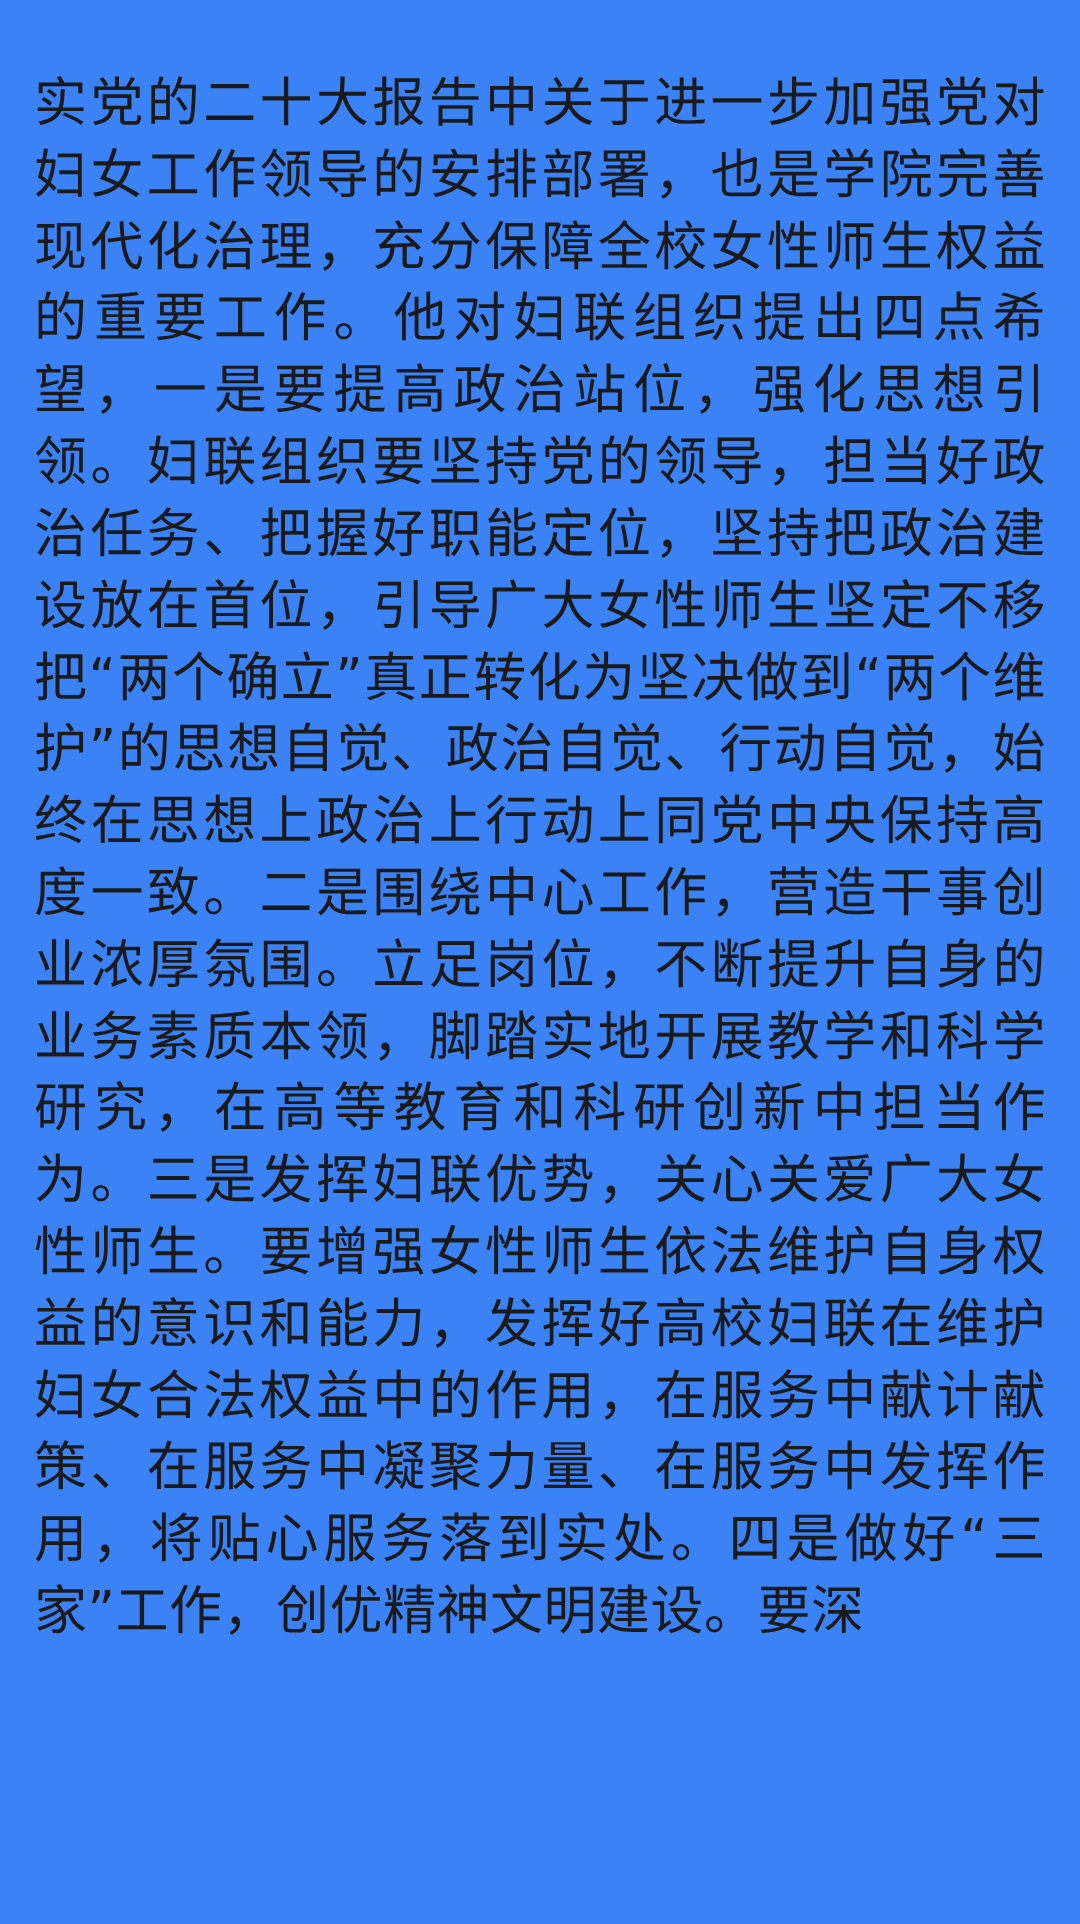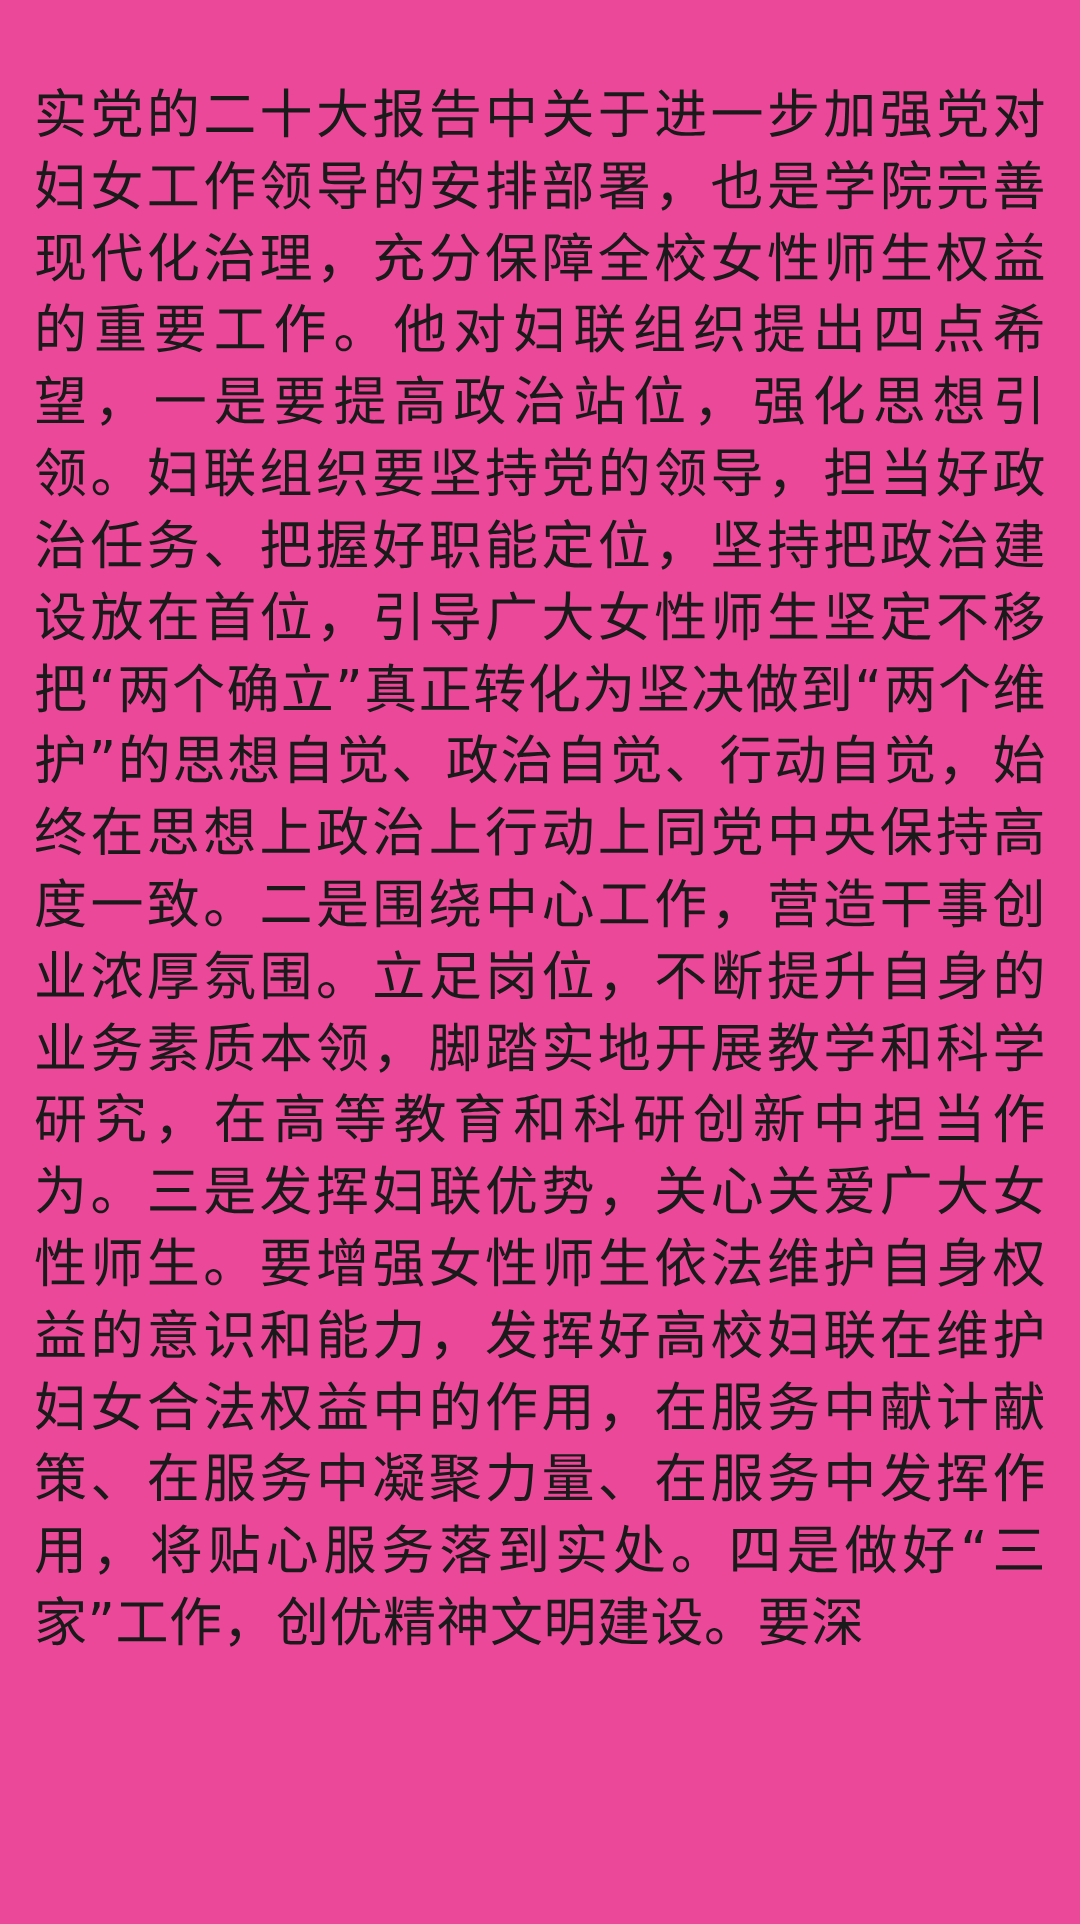--- a/index.html
+++ b/index.html
@@ -10,22 +10,22 @@
   body {
     width: 1080px;
     height: 1924px;
     overflow: hidden;
     font-family: "Liberation Sans", "DejaVu Sans", sans-serif;
   }
   .page {
     box-sizing: border-box;
     width: 1080px;
     height: 1924px;
-    padding: 26px 34px 0 34px;
-    background: #ec4899;
+    padding: 14px 34px 0 34px;
+    background: #3b82f6;
   }
   .article-body {
     font-family: "DejaVu Sans", "Liberation Sans", sans-serif;
     font-size: 53px;
     line-height: 1.355;
     color: #1a1a1a;
     letter-spacing: 0.5px;
     text-align: justify;
     text-justify: inter-ideograph;
     word-break: break-all;

